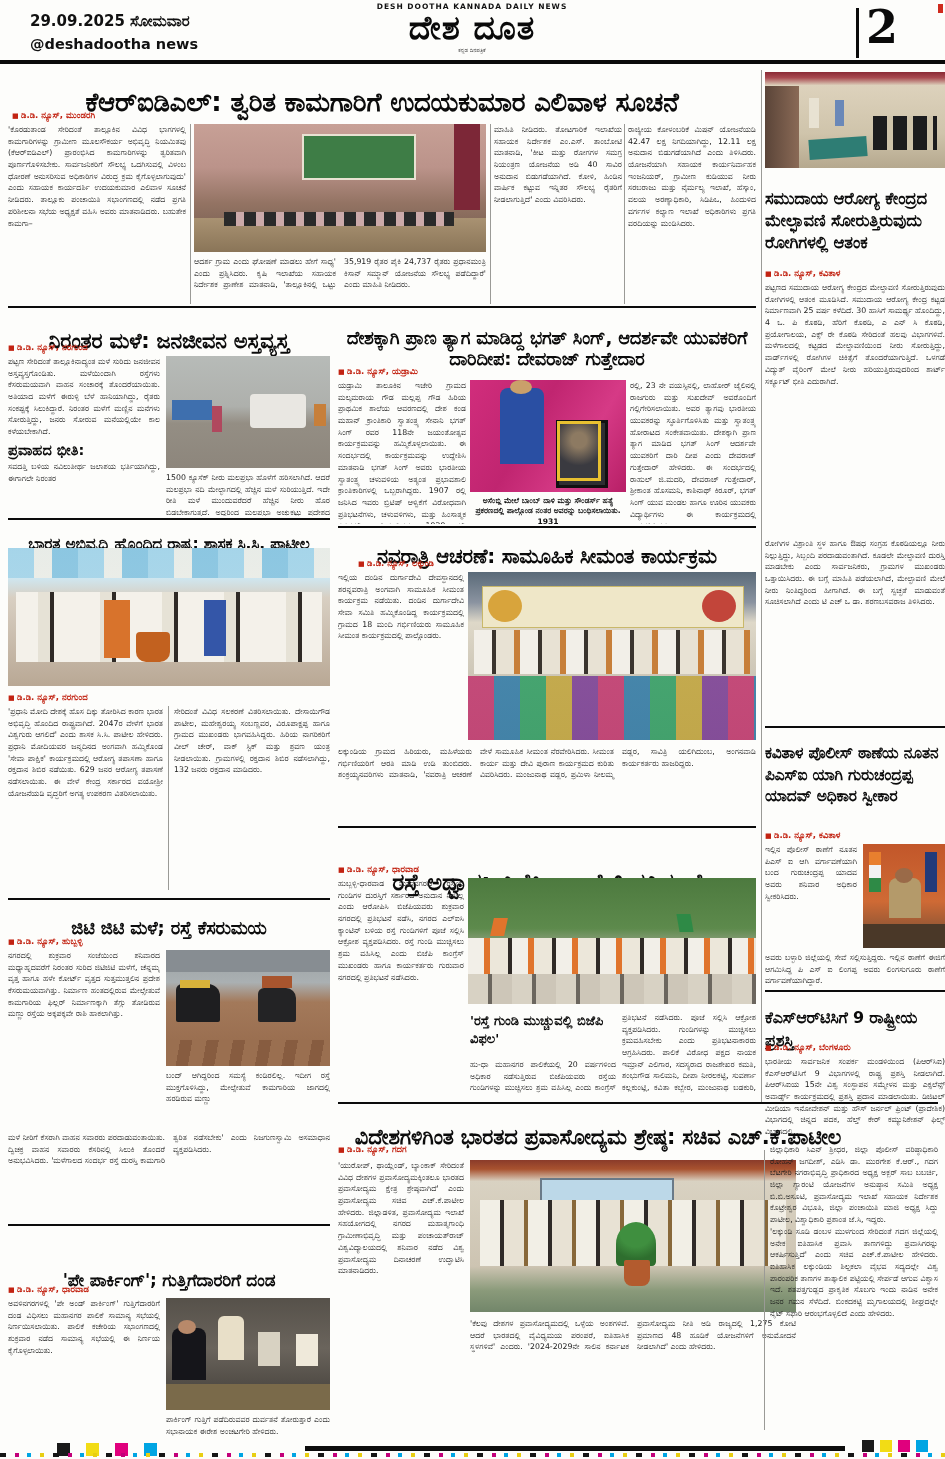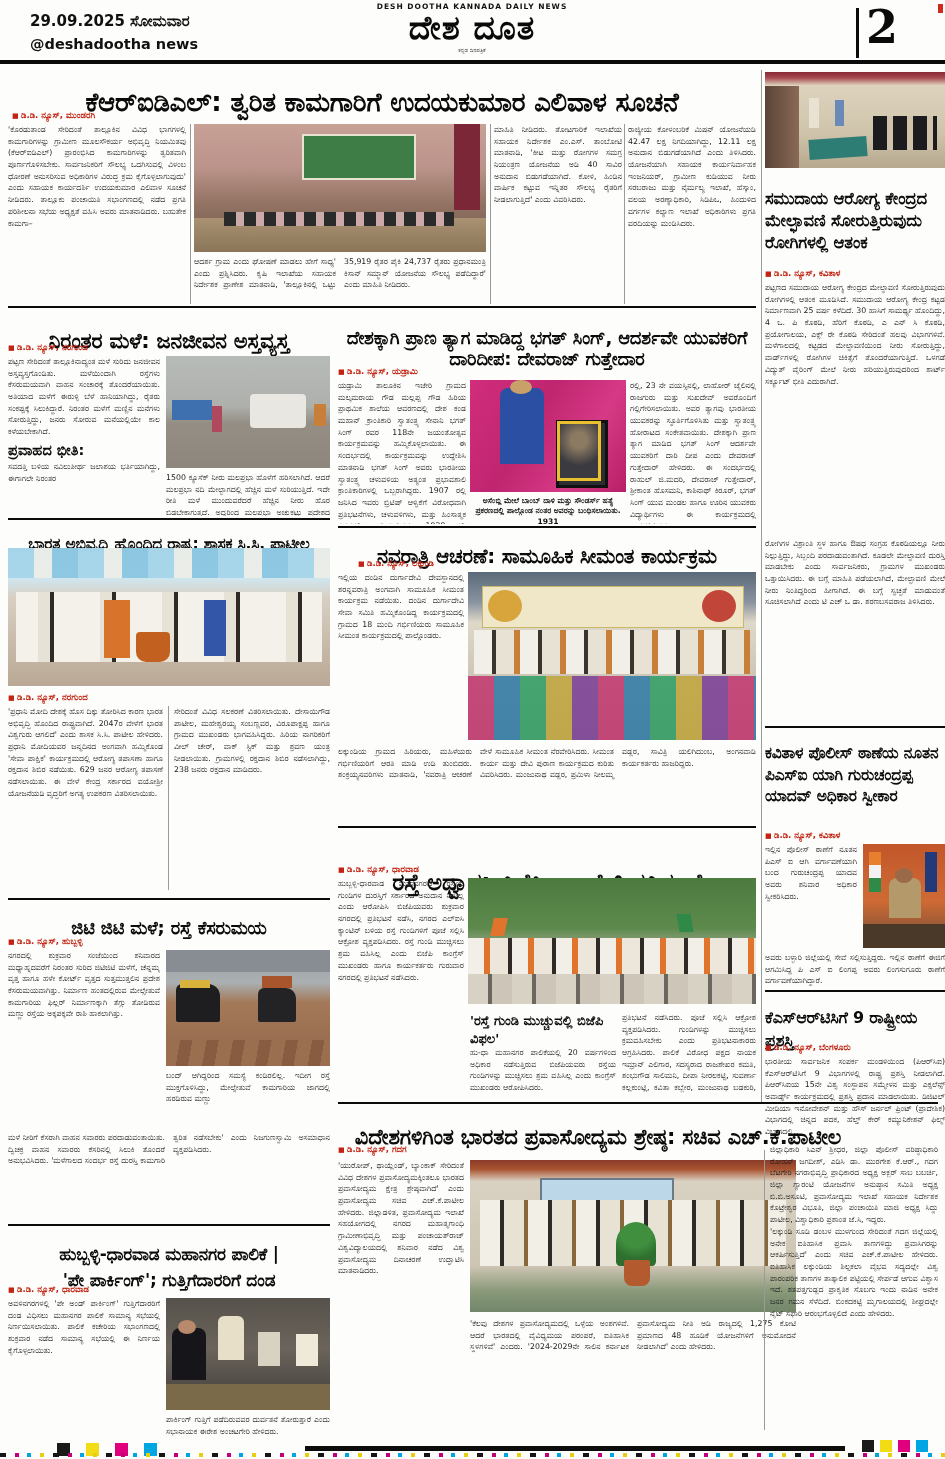--- a/index.html
+++ b/index.html
@@ -23,21 +23,21 @@
   .by::before{content:"■ ";font-size:7px;}
   .body{position:absolute;font-size:7.8px;line-height:1.5;text-align:justify;color:#222;overflow:hidden;}
   .cols2{column-count:2;column-gap:8px;}
   .cols3{column-count:3;column-gap:8px;}
   .subhead{font-size:14.5px;font-weight:800;color:#0b0b0b;margin:4px 0 3px 0;line-height:1.15;}
   .cap{position:absolute;font-size:7.6px;font-weight:bold;text-align:center;line-height:1.35;color:#111;overflow:hidden;}
   .photo{position:absolute;overflow:hidden;background:#b9b2a6;}
   .photo i{position:absolute;display:block;}
   .vrule{position:absolute;width:1px;background:#9a9a96;}
   .hrule{position:absolute;height:2px;background:#0b0b0b;}
-  .pq{font-size:13px;font-weight:800;line-height:1.35;color:#0b0b0b;margin-bottom:0;}
+  .pq{font-size:13px;font-weight:800;line-height:1.35;color:#0b0b0b;margin-bottom:12px;}
   
   .mk{position:absolute;width:13px;height:13px;}
   .mk-k{background:#1a1a1a;} .mk-y{background:#f2dc15;} .mk-m{background:#e0007d;} .mk-c{background:#00a5e3;}
   .bottom-bar{position:absolute;left:305px;top:1446px;width:540px;height:5px;background:#0d0d0d;}
   .bottom-dashes{position:absolute;left:0;top:1453px;width:945px;height:4px;
      background:repeating-linear-gradient(90deg,#151515 0 6px,transparent 6px 15px,#c2007a 15px 19px,transparent 19px 27px,#00a5e3 27px 31px,transparent 31px 40px,#e8ce12 40px 44px,transparent 44px 53px);}
   .edge-tick{position:absolute;left:938px;top:4px;width:5px;height:9px;background:#cf2a1e;}
 </style>
 </head>
 <body>
@@ -114,21 +114,21 @@
     <h2 class="hl" style="left:0;top:0;width:322px;font-size:15.5px;">ಭಾರತ ಅಭಿವೃದ್ಧಿ ಹೊಂದಿದ ರಾಷ್ಟ್ರ: ಶಾಸಕ ಸಿ.ಸಿ. ಪಾಟೀಲ</h2>
     <div class="photo" style="left:0;top:26px;width:322px;height:138px;background:linear-gradient(180deg,#bfe0ee 0%,#cfe6ef 22%,#d8cfc2 36%,#b9a895 100%);">
       <i style="left:0;top:0;width:322px;height:30px;background:repeating-linear-gradient(90deg,#9fd2e8 0 26px,#f2efe6 26px 44px,#7fc0de 44px 70px);opacity:.8;"></i>
       <i style="left:8px;top:44px;width:306px;height:70px;background:repeating-linear-gradient(90deg,#f4f1ea 0 22px,#e6e2d6 22px 34px,#2f2a26 34px 38px,#f4f1ea 38px 62px);"></i>
       <i style="left:96px;top:52px;width:26px;height:58px;background:#d8732c;"></i>
       <i style="left:128px;top:84px;width:34px;height:30px;background:#c2611f;border-radius:4px 4px 10px 10px;"></i>
       <i style="left:196px;top:52px;width:22px;height:56px;background:#3456a8;"></i>
     </div>
     <div class="by" style="left:0;top:170px;">ಡಿ.ಡಿ. ನ್ಯೂಸ್, ನರಗುಂದ</div>
     <div class="body" style="left:0;top:184px;width:155px;height:186px;">'ಪ್ರಧಾನಿ ಮೋದಿ ದೇಶಕ್ಕೆ ಹೊಸ ದಿಕ್ಕು ತೋರಿಸಿದ ಕಾರಣ ಭಾರತ ಅಭಿವೃದ್ಧಿ ಹೊಂದಿದ ರಾಷ್ಟ್ರವಾಗಿದೆ. 2047ರ ವೇಳೆಗೆ ಭಾರತ ವಿಶ್ವಗುರು ಆಗಲಿದೆ' ಎಂದು ಶಾಸಕ ಸಿ.ಸಿ. ಪಾಟೀಲ ಹೇಳಿದರು. ಪ್ರಧಾನಿ ಮೋದಿಯವರ ಜನ್ಮದಿನದ ಅಂಗವಾಗಿ ಹಮ್ಮಿಕೊಂಡ 'ಸೇವಾ ಪಾಕ್ಷಿಕ' ಕಾರ್ಯಕ್ರಮದಲ್ಲಿ ಆರೋಗ್ಯ ತಪಾಸಣಾ ಹಾಗೂ ರಕ್ತದಾನ ಶಿಬಿರ ನಡೆಯಿತು. 629 ಜನರ ಆರೋಗ್ಯ ತಪಾಸಣೆ ನಡೆಸಲಾಯಿತು. ಈ ವೇಳೆ ಕೇಂದ್ರ ಸರ್ಕಾರದ ವಯೋಶ್ರೀ ಯೋಜನೆಯಡಿ ವೃದ್ಧರಿಗೆ ಅಗತ್ಯ ಉಪಕರಣ ವಿತರಿಸಲಾಯಿತು.</div>
-    <div class="body" style="left:166px;top:184px;width:156px;height:186px;">ಸೇರಿದಂತೆ ವಿವಿಧ ಸಲಕರಣೆ ವಿತರಿಸಲಾಯಿತು. ದೇಸಾಯಿಗೌಡ ಪಾಟೀಲ, ಮಹೇಶ್ವರಯ್ಯ ಸಂಬಣ್ಣವರ, ವಿರೂಪಾಕ್ಷಪ್ಪ ಹಾಗೂ ಗ್ರಾಮದ ಮುಖಂಡರು ಭಾಗವಹಿಸಿದ್ದರು. ಹಿರಿಯ ನಾಗರಿಕರಿಗೆ ವೀಲ್ ಚೇರ್, ವಾಕ್ ಸ್ಟಿಕ್ ಮತ್ತು ಶ್ರವಣ ಯಂತ್ರ ನೀಡಲಾಯಿತು. ಗ್ರಾಮಗಳಲ್ಲಿ ರಕ್ತದಾನ ಶಿಬಿರ ನಡೆಸಲಾಗಿದ್ದು, 238 ಜನರು ರಕ್ತದಾನ ಮಾಡಿದರು.</div>
+    <div class="body" style="left:166px;top:184px;width:156px;height:186px;">ಸೇರಿದಂತೆ ವಿವಿಧ ಸಲಕರಣೆ ವಿತರಿಸಲಾಯಿತು. ದೇಸಾಯಿಗೌಡ ಪಾಟೀಲ, ಮಹೇಶ್ವರಯ್ಯ ಸಂಬಣ್ಣವರ, ವಿರೂಪಾಕ್ಷಪ್ಪ ಹಾಗೂ ಗ್ರಾಮದ ಮುಖಂಡರು ಭಾಗವಹಿಸಿದ್ದರು. ಹಿರಿಯ ನಾಗರಿಕರಿಗೆ ವೀಲ್ ಚೇರ್, ವಾಕ್ ಸ್ಟಿಕ್ ಮತ್ತು ಶ್ರವಣ ಯಂತ್ರ ನೀಡಲಾಯಿತು. ಗ್ರಾಮಗಳಲ್ಲಿ ರಕ್ತದಾನ ಶಿಬಿರ ನಡೆಸಲಾಗಿದ್ದು, 132 ಜನರು ರಕ್ತದಾನ ಮಾಡಿದರು.</div>
     <div class="vrule" style="left:160px;top:184px;height:184px;"></div>
   </section>
   <div class="hrule" style="left:8px;top:898px;width:322px;"></div>
 
   <section class="art" style="left:338px;top:528px;width:418px;height:296px;">
     <h2 class="hl" style="left:0;top:0;width:418px;font-size:20px;">ನವರಾತ್ರಿ ಆಚರಣೆ: ಸಾಮೂಹಿಕ ಸೀಮಂತ ಕಾರ್ಯಕ್ರಮ</h2>
     <div class="by" style="left:0;top:30px;padding-left:20px;">ಡಿ.ಡಿ. ನ್ಯೂಸ್, ಲಕ್ಕುಂಡಿ</div>
     <div class="body" style="left:0;top:44px;width:126px;height:168px;">ಇಲ್ಲಿಯ ದಂಡಿನ ದುರ್ಗಾದೇವಿ ದೇವಸ್ಥಾನದಲ್ಲಿ ಶರನ್ನವರಾತ್ರಿ ಅಂಗವಾಗಿ ಸಾಮೂಹಿಕ ಸೀಮಂತ ಕಾರ್ಯಕ್ರಮ ನಡೆಯಿತು. ದಂಡಿನ ದುರ್ಗಾದೇವಿ ಸೇವಾ ಸಮಿತಿ ಹಮ್ಮಿಕೊಂಡಿದ್ದ ಕಾರ್ಯಕ್ರಮದಲ್ಲಿ ಗ್ರಾಮದ 18 ಮಂದಿ ಗರ್ಭಿಣಿಯರು ಸಾಮೂಹಿಕ ಸೀಮಂತ ಕಾರ್ಯಕ್ರಮದಲ್ಲಿ ಪಾಲ್ಗೊಂಡರು.</div>
     <div class="photo" style="left:130px;top:44px;width:288px;height:168px;background:linear-gradient(180deg,#5a6a78 0%,#8a93a0 18%,#ded8c8 30%,#b8b0a2 100%);">
       <i style="left:14px;top:14px;width:260px;height:40px;background:#efe7c8;border:1px solid #c9b86a;"></i>
@@ -170,21 +170,20 @@
       <i style="left:92px;top:38px;width:38px;height:34px;background:#232325;border-radius:6px 10px 2px 2px;"></i>
       <i style="left:96px;top:26px;width:30px;height:12px;background:#a8552e;"></i>
       <i style="left:0;bottom:0;width:164px;height:26px;background:repeating-linear-gradient(100deg,#9a6f50 0 14px,#875c40 14px 26px);"></i>
     </div>
     <div class="body" style="left:158px;top:168px;width:164px;height:56px;">ಬಂದ್ ಆಗಿದ್ದರಿಂದ ಸಮಸ್ಯೆ ಕಂಡಿರಲಿಲ್ಲ. ಇದೀಗ ರಸ್ತೆ ಮುಕ್ತಗೊಳಿಸಿದ್ದು, ಮೇಲ್ಸೇತುವೆ ಕಾಮಗಾರಿಯ ಜಾಗದಲ್ಲಿ ಹರಡಿರುವ ಮಣ್ಣು</div>
     <div class="body cols2" style="left:0;top:230px;width:322px;height:86px;">ಮಳೆ ನೀರಿಗೆ ಕೆಸರಾಗಿ ವಾಹನ ಸವಾರರು ಪರದಾಡುವಂತಾಯಿತು. ದ್ವಿಚಕ್ರ ವಾಹನ ಸವಾರರು ಕೆಸರಿನಲ್ಲಿ ಸಿಲುಕಿ ತೊಂದರೆ ಅನುಭವಿಸಿದರು. 'ಮಳೆಗಾಲದ ಸಂದರ್ಭ ರಸ್ತೆ ದುರಸ್ತಿ ಕಾಮಗಾರಿ ತ್ವರಿತ ನಡೆಸಬೇಕು' ಎಂದು ನಿಜಗುಣಸ್ವಾಮಿ ಅಸಮಾಧಾನ ವ್ಯಕ್ತಪಡಿಸಿದರು.</div>
   </section>
   <div class="hrule" style="left:8px;top:1224px;width:322px;"></div>
 
   <section class="art" style="left:8px;top:1230px;width:322px;height:226px;">
-    <h2 class="hl" style="left:0;top:0;width:322px;font-size:17px;">ಹುಬ್ಬಳ್ಳಿ-ಧಾರವಾಡ ಮಹಾನಗರ ಪಾಲಿಕೆ |</h2>
     <h2 class="hl" style="left:0;top:26px;width:322px;font-size:17px;">'ಪೇ ಪಾರ್ಕಿಂಗ್'; ಗುತ್ತಿಗೆದಾರರಿಗೆ ದಂಡ</h2>
     <div class="by" style="left:0;top:54px;">ಡಿ.ಡಿ. ನ್ಯೂಸ್, ಧಾರವಾಡ</div>
     <div class="body" style="left:0;top:68px;width:152px;height:158px;">ಅವಳಿನಗರಗಳಲ್ಲಿ 'ಪೇ ಅಂಡ್ ಪಾರ್ಕಿಂಗ್' ಗುತ್ತಿಗೆದಾರರಿಗೆ ದಂಡ ವಿಧಿಸಲು ಮಹಾನಗರ ಪಾಲಿಕೆ ಸಾಮಾನ್ಯ ಸಭೆಯಲ್ಲಿ ನಿರ್ಣಯಿಸಲಾಯಿತು. ಪಾಲಿಕೆ ಕಚೇರಿಯ ಸಭಾಂಗಣದಲ್ಲಿ ಶುಕ್ರವಾರ ನಡೆದ ಸಾಮಾನ್ಯ ಸಭೆಯಲ್ಲಿ ಈ ನಿರ್ಣಯ ಕೈಗೊಳ್ಳಲಾಯಿತು.</div>
     <div class="photo" style="left:158px;top:68px;width:164px;height:112px;background:linear-gradient(180deg,#56514a 0%,#6a645c 45%,#3f3b36 100%);">
       <i style="left:6px;top:30px;width:34px;height:52px;background:#15151a;border-radius:8px 8px 0 0;"></i>
       <i style="left:12px;top:22px;width:18px;height:14px;background:#b8896a;border-radius:50%;"></i>
       <i style="left:52px;top:18px;width:26px;height:44px;background:#e8dfc8;border-radius:6px 6px 0 0;"></i>
       <i style="left:92px;top:34px;width:22px;height:34px;background:#d8d2c2;"></i>
       <i style="left:130px;top:36px;width:22px;height:32px;background:#efe9da;"></i>
       <i style="left:0;bottom:0;width:164px;height:26px;background:#7a6a4a;"></i>

